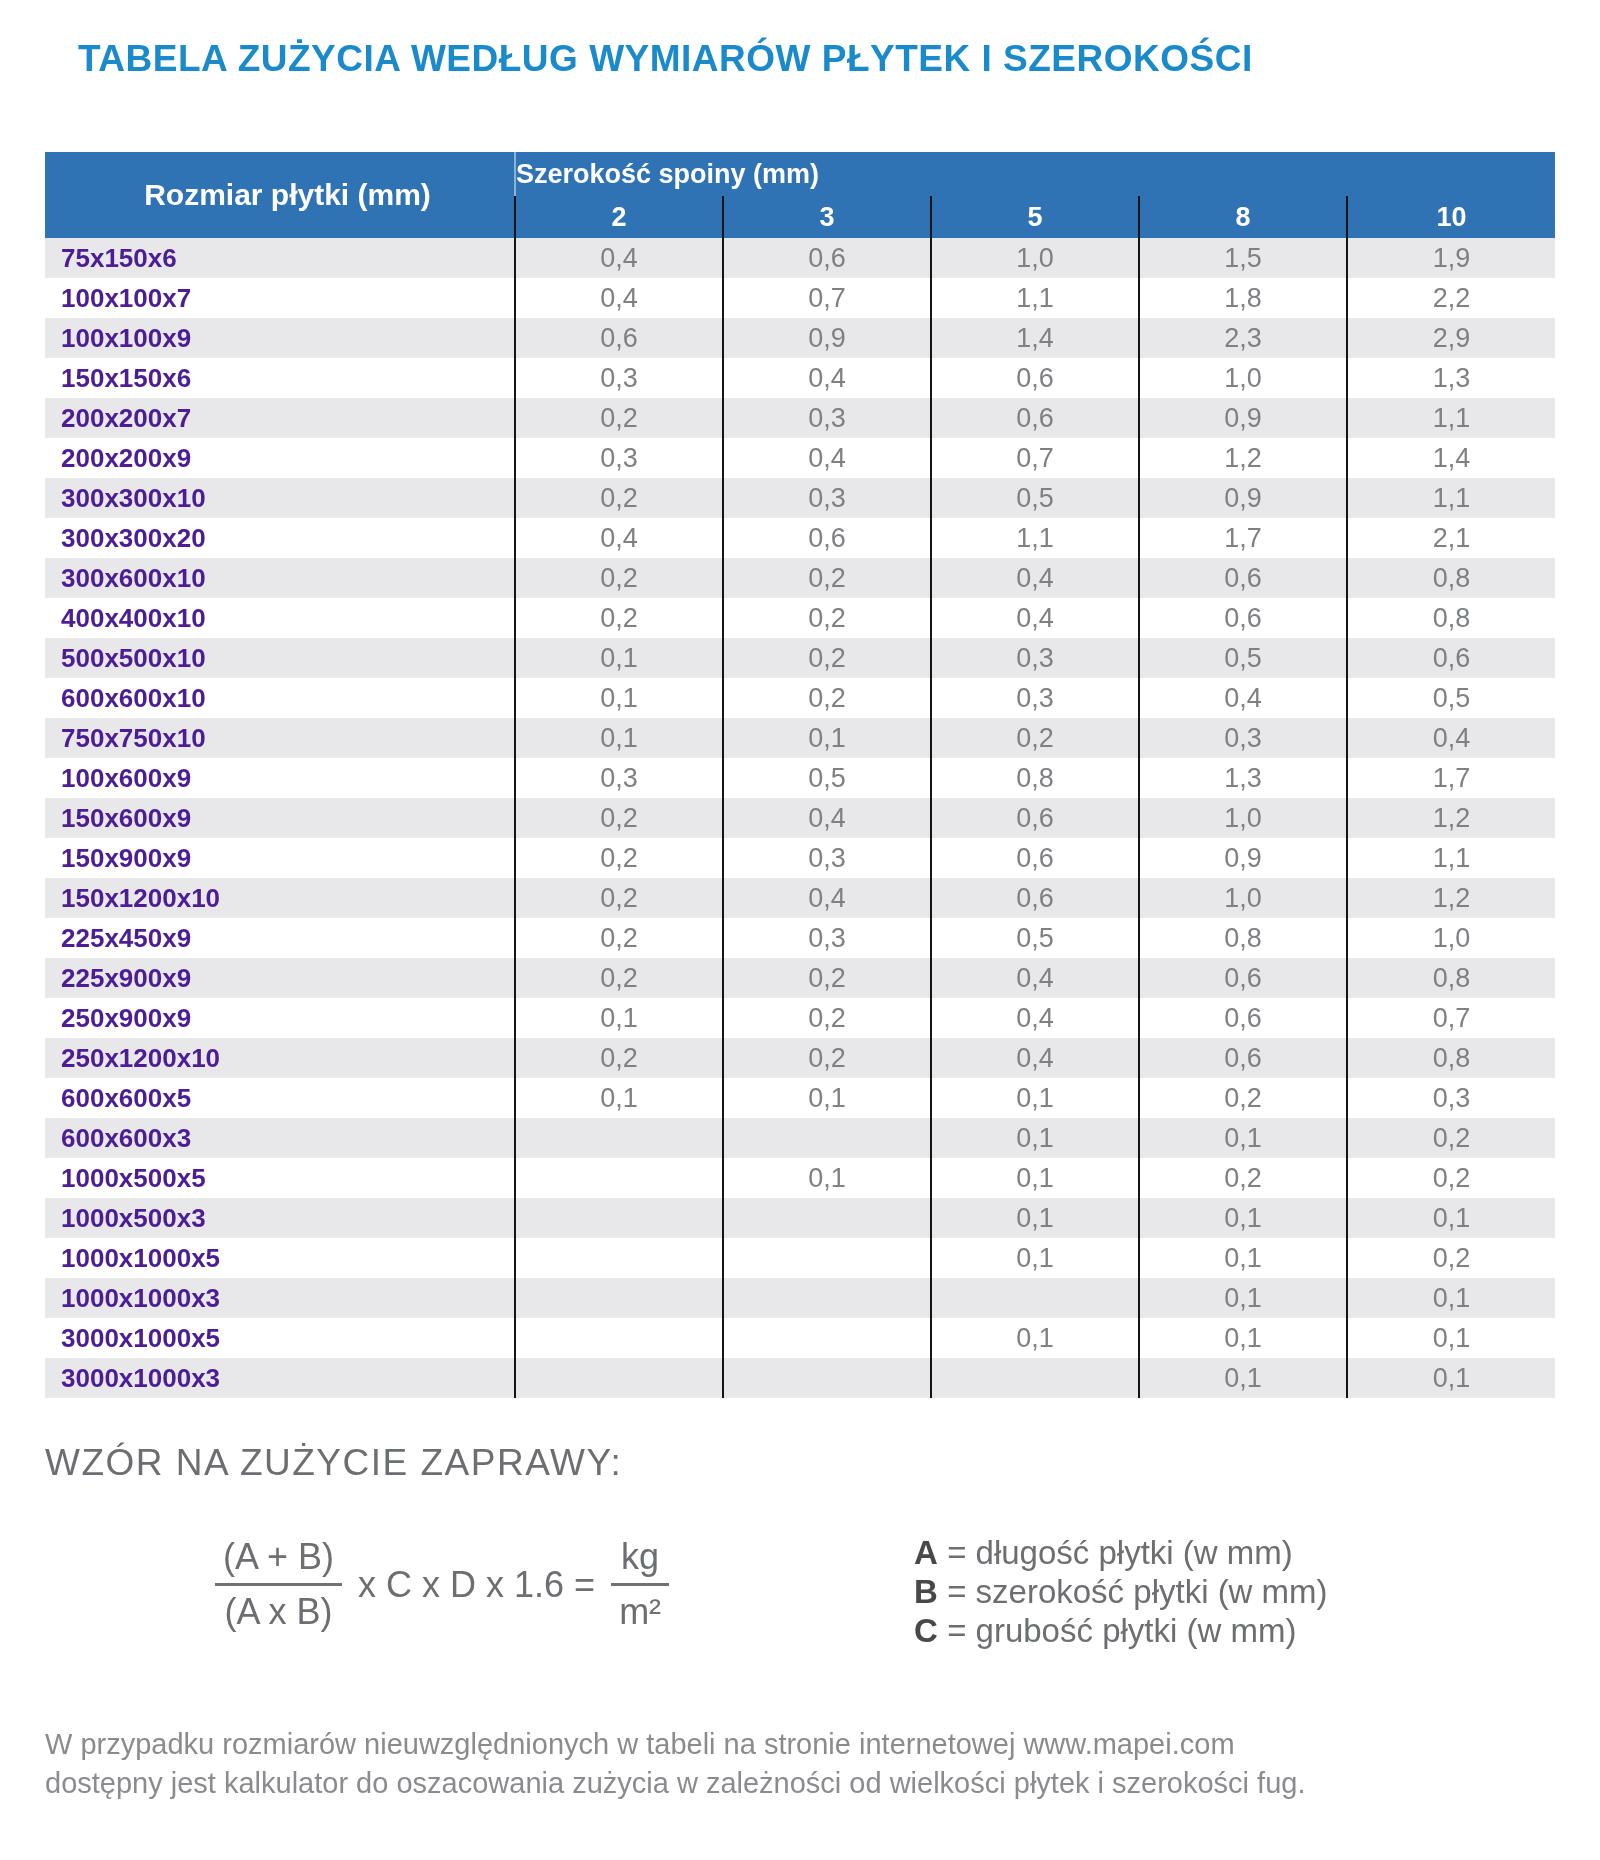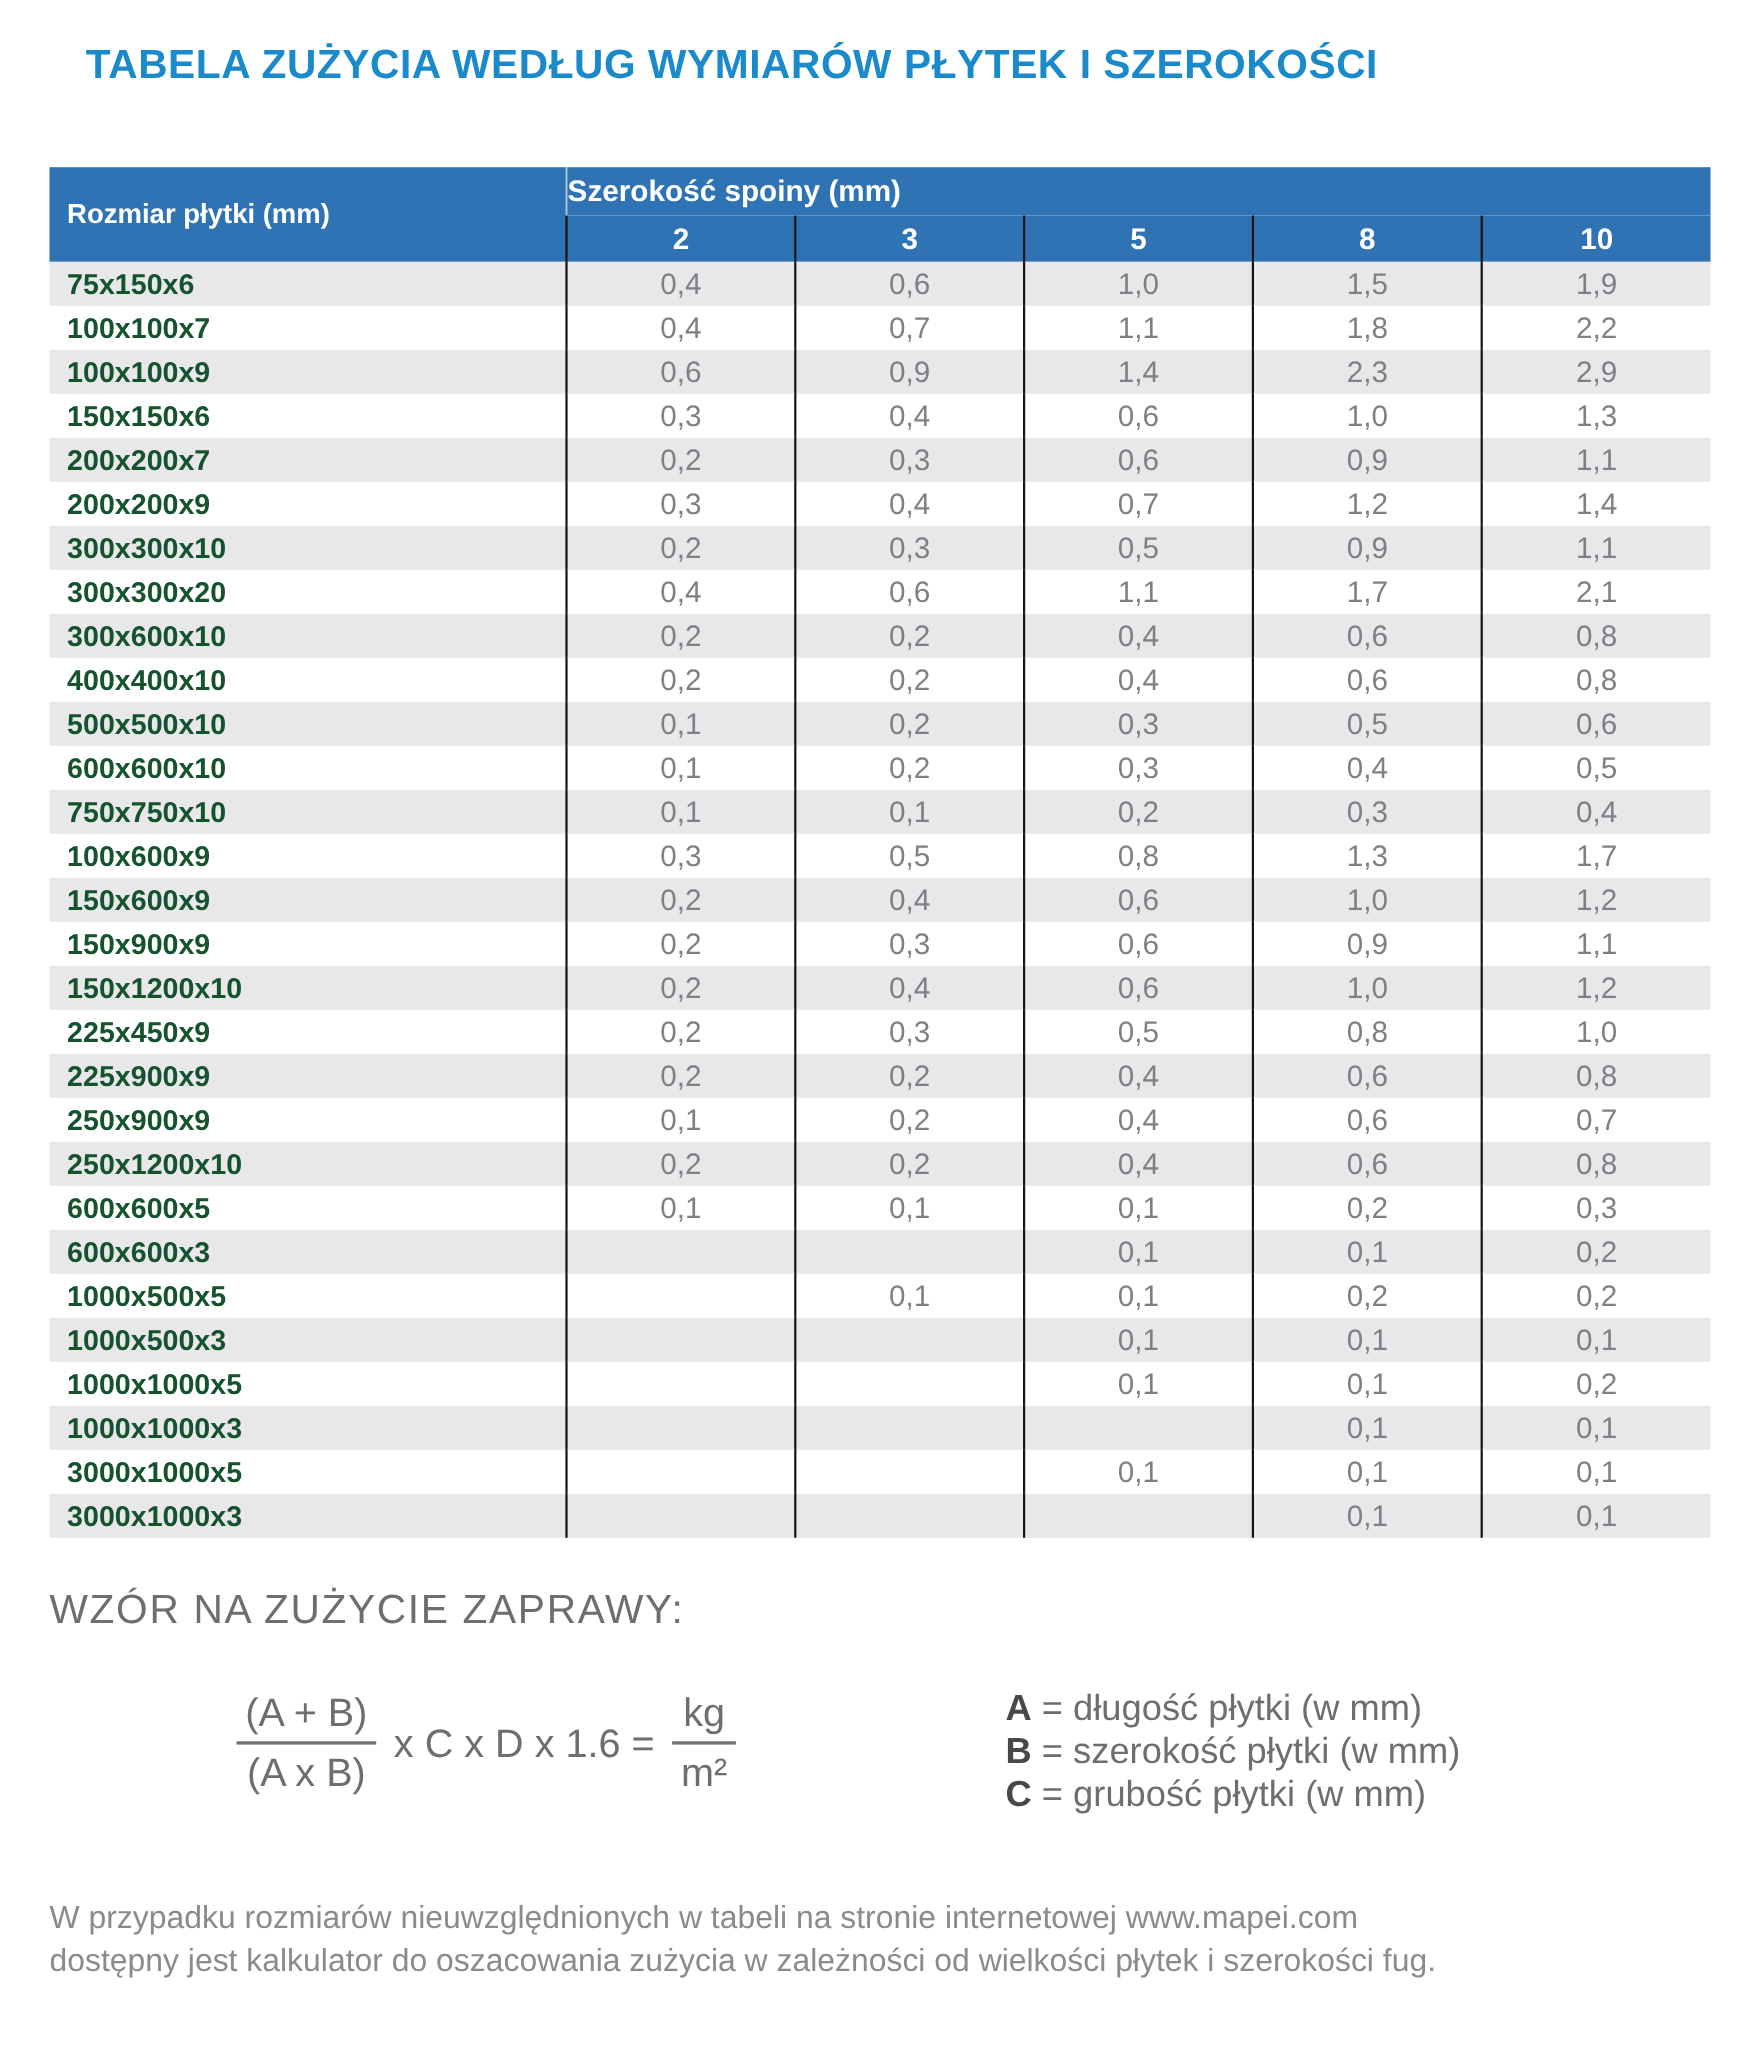--- a/index.html
+++ b/index.html
@@ -35,23 +35,23 @@
   }
   col.c-label{ width:470px; }
   col.c-val{ width:208px; }
   thead th{
     background:#2F73B5;
     color:#ffffff;
     font-weight:600;
     vertical-align:middle;
   }
   th.rowhdr{
-    text-align:left;
+    text-align:center;
     padding-left:16px;
-    font-size:25px;
+    font-size:30px;
   }
   th.group{
     font-size:27px;
     height:44px;
     text-align:left;
     border-left:2px solid rgba(255,255,255,0.45);
   }
   th.num{
     font-size:27px;
     font-weight:700;
@@ -60,21 +60,21 @@
     border-left:2px solid #141414;
   }
   tbody tr{ height:40px; }
   tbody tr:nth-child(odd){ background:#E8E7EA; }
   tbody td{ vertical-align:middle; }
   tbody td.size{
     text-align:left;
     padding-left:16px;
     font-size:26px;
     font-weight:700;
-    color:#14532d;
+    color:#4c1d95;
     margin-left:45px;
   }
   tbody td.val{
     text-align:center;
     font-size:27px;
     color:#7E8083;
     border-left:2px solid #141414;
   }
 
   

